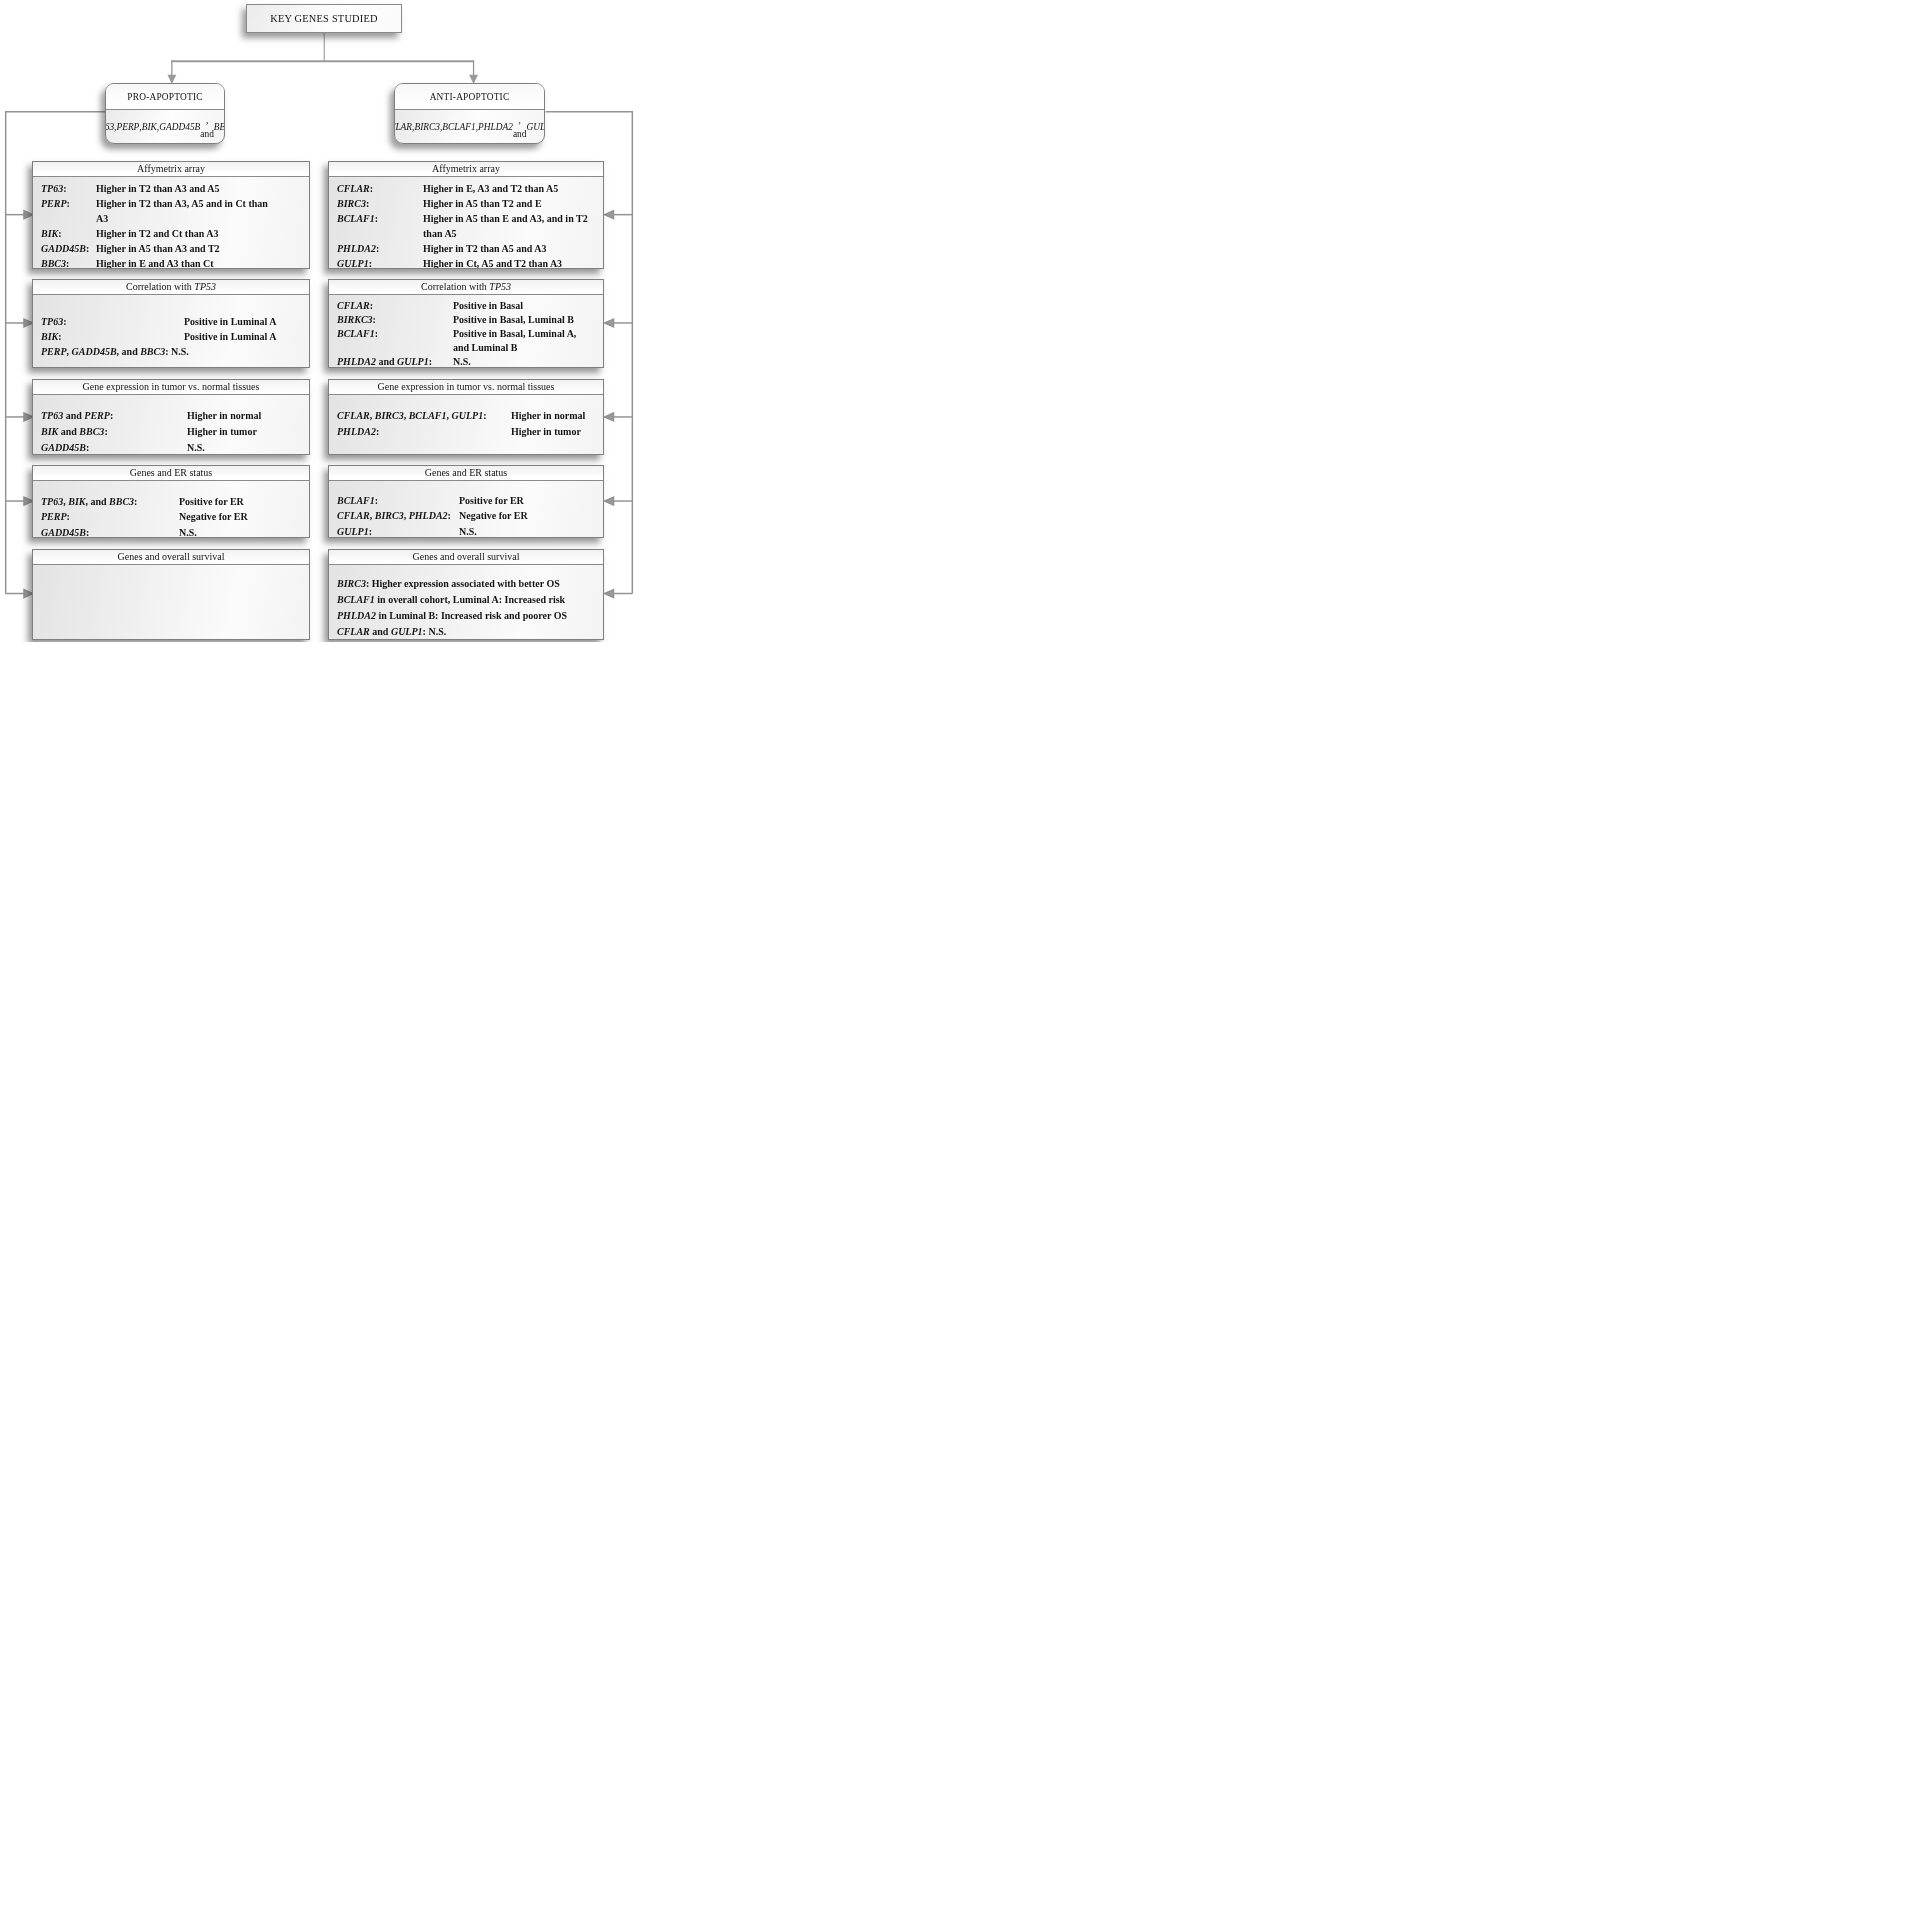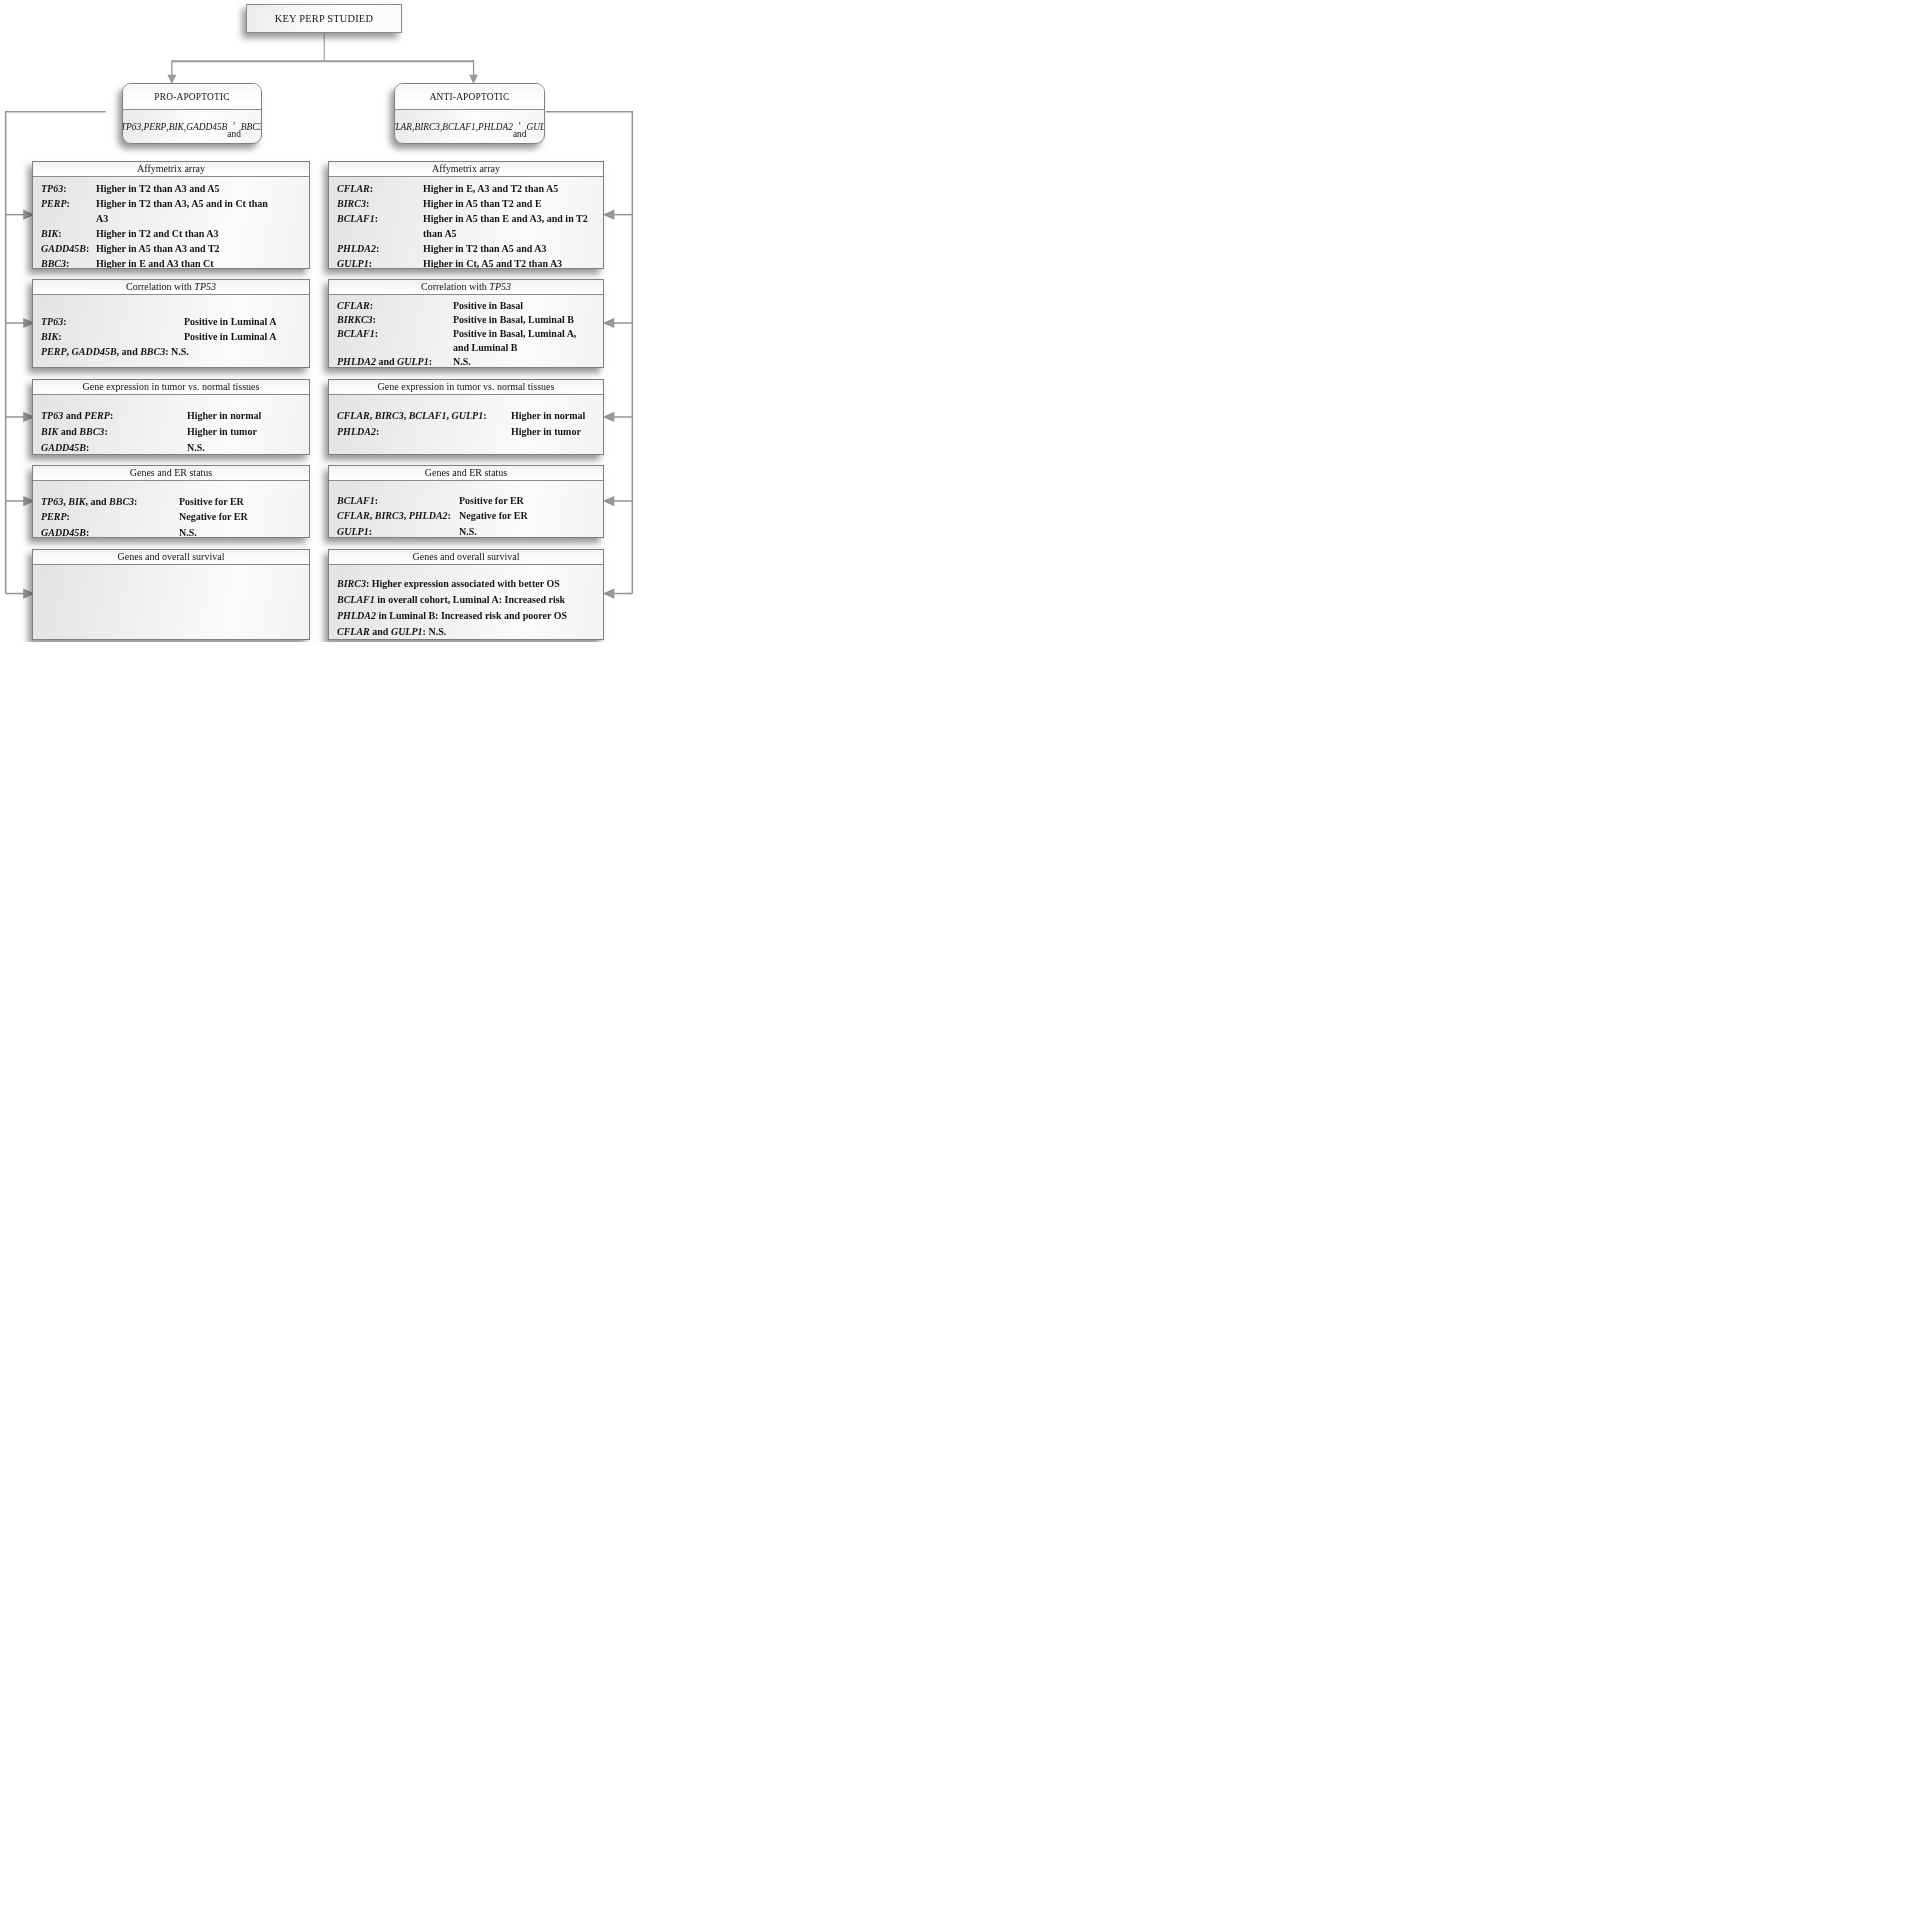--- a/index.html
+++ b/index.html
@@ -72,24 +72,24 @@
       <line x1="1278" y1="843" x2="1240" y2="843"></line>
         <polygon points="1240,835 1240,851 1222,843"></polygon>
       <line x1="1278" y1="1013" x2="1240" y2="1013"></line>
         <polygon points="1240,1005 1240,1021 1222,1013"></polygon>
       <line x1="1278" y1="1200" x2="1240" y2="1200"></line>
         <polygon points="1240,1192 1240,1208 1222,1200"></polygon>
     </g>
   </svg>
 
   <div class="box root" style="left:246px;top:4px;width:156px;height:29px;">
-    <span class="rich">KEY PERP STUDIED</span>
+    <span class="rich">KEY GENES STUDIED</span>
   </div>
 
-  <div class="box cat" style="left:122px;top:83px;width:140px;height:61px;">
+  <div class="box cat" style="left:105px;top:83px;width:120px;height:61px;">
     <div class="cat-title rich">PRO-APOPTOTIC</div>
     <div class="cat-genes rich"><i>TP63</i>, <i>PERP</i>, <i>BIK</i>, <i>GADD45B</i>, and <i>BBC3</i></div>
   </div>
   <div class="box cat" style="left:394px;top:83px;width:151px;height:61px;">
     <div class="cat-title rich">ANTI-APOPTOTIC</div>
     <div class="cat-genes rich"><i>CFLAR</i>, <i>BIRC3</i>, <i>BCLAF1</i>, <i>PHLDA2</i>, and <i>GULP1</i></div>
   </div>
 
   <div id="sections">
       <div class="box sec" style="left: 32px; top: 161px; width: 278px; height: 108px;">

